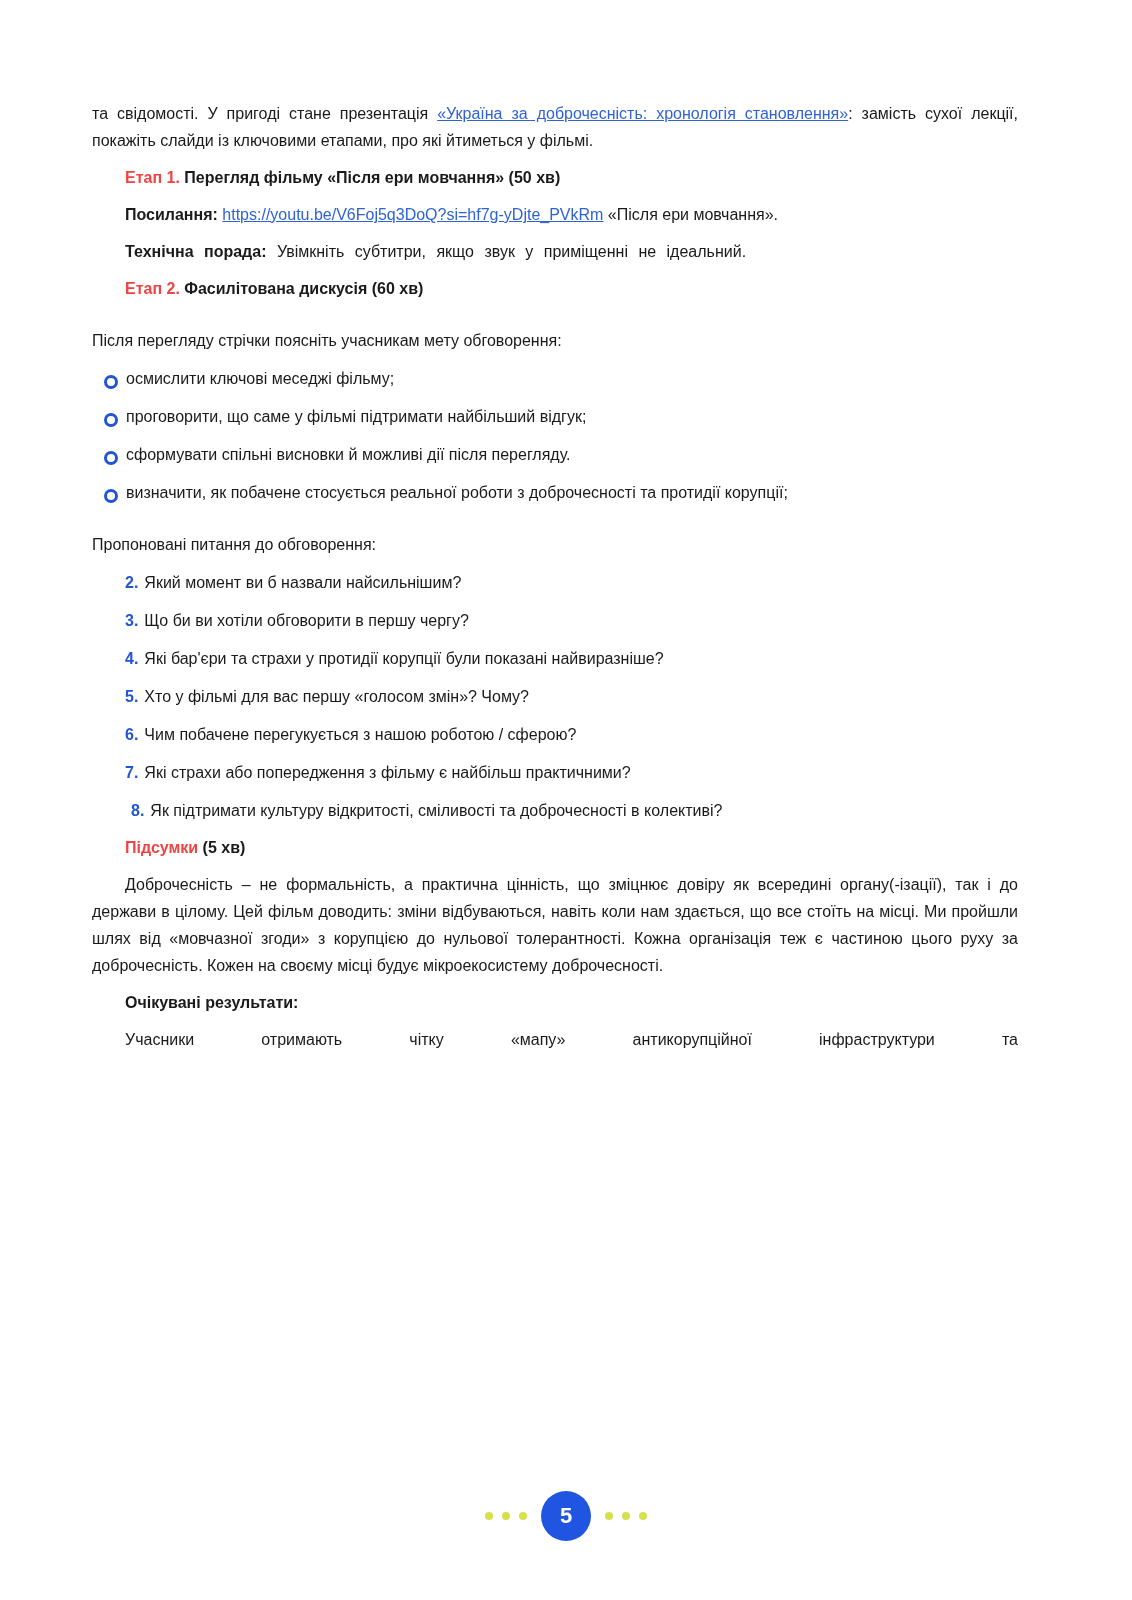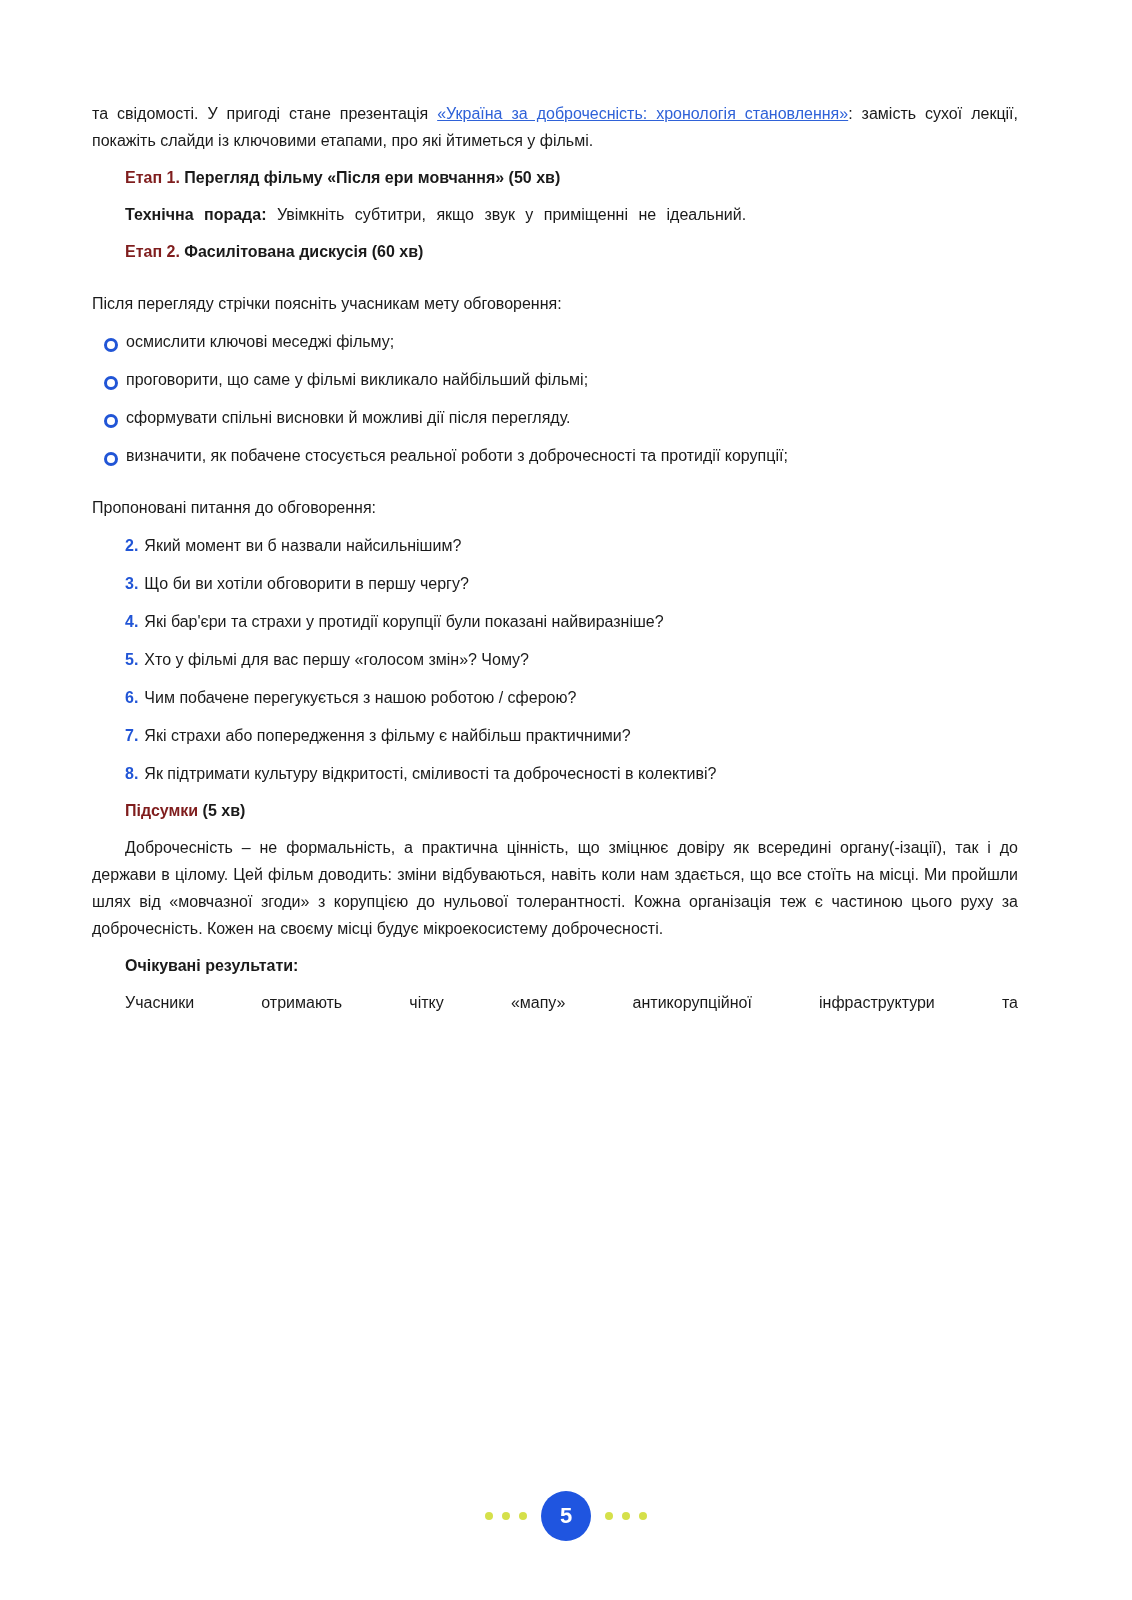--- a/index.html
+++ b/index.html
@@ -2,60 +2,61 @@
 <html><head>
 <meta charset="utf-8">
 <style>
   html, body { margin: 0; padding: 0; background: #ffffff; }
   body { width: 1132px; height: 1600px; position: relative; overflow: hidden;
          font-family: "Liberation Sans", "DejaVu Sans", sans-serif; color: #1a1a1a; }
   .page { position: absolute; left: 92px; top: 100px; width: 926px; font-size: 16px; line-height: 27px; }
   p { margin: 0; }
   .just { text-align: justify; }
   .ind { text-indent: 33px; }
-  .blue { color: #7f1d1d; }
+  .blue { color: #ef4444; }
   .link { color: #2f62d8; text-decoration: underline; }
   .b { font-weight: bold; }
   .gap-s { margin-top: 10px; }
   .gap-m { margin-top: 25px; }
   ul.bullets { list-style: none; margin: 0; padding: 0; }
   ul.bullets li { position: relative; padding-left: 34px; margin-top: 11px; }
   ul.bullets li .dot { position: absolute; left: 12px; top: 10px; width: 8px; height: 8px;
       border: 3px solid #2155d6; border-radius: 50%; }
   ol.qs { list-style: none; margin: 0; padding: 0; }
   ol.qs li { margin-top: 11px; padding-left: 33px; }
-  ol.qs li.wrap { padding-left: 0; text-indent: 33px; text-align: justify; }
+  ol.qs li.wrap { padding-left: 0; text-indent: 33px; text-align: justify; margin-left: 6px; }
   ol.qs li .num { color: #2155d6; font-weight: bold; margin-right: 6px; }
   .footer { position: absolute; left: 0; right: 0; top: 1491px; height: 50px; display: flex;
       justify-content: center; align-items: center; gap: 0; }
   .dots { display: flex; gap: 9px; }
   .dots span { width: 8px; height: 8px; border-radius: 50%; background: #d5e04a; display: block; }
   .pnum { width: 50px; height: 50px; border-radius: 50%; background: #1f55e0; color: #fff;
       font-weight: bold; font-size: 22px; display: flex; align-items: center; justify-content: center;
       margin: 0 14px; }
 </style>
 </head>
 <body>
 
 <div class="page">
 
   <p class="just"><span>та свідомості. У пригоді стане презентація </span><a class="link">«Україна за доброчесність: хронологія становлення»</a><span>: замість сухої лекції, покажіть слайди із ключовими етапами, про які йтиметься у фільмі.</span></p>
 
   <p class="ind gap-s b"><span class="blue">Етап 1.</span><span> Перегляд фільму «Після ери мовчання» (50 хв)</span></p>
 
+  <p class="ind gap-s just"><span class="b">Посилання:</span> <a class="link">https://youtu.be/V6Foj5q3DoQ?si=hf7g-yDjte_PVkRm</a><span> «Після ери мовчання».</span></p>
 
   <p class="ind gap-s just" style="word-spacing:6px;"><span class="b">Технічна порада:</span><span> Увімкніть субтитри, якщо звук у приміщенні не ідеальний.</span></p>
 
   <p class="ind gap-s b"><span class="blue">Етап 2.</span><span> Фасилітована дискусія (60 хв)</span></p>
 
   <p class="gap-m">Після перегляду стрічки поясніть учасникам мету обговорення:</p>
 
   <ul class="bullets">
     <li><span class="dot"></span><span>осмислити ключові меседжі фільму;</span></li>
-    <li><span class="dot"></span><span>проговорити, що саме у фільмі викликало найбільший фільмі;</span></li>
+    <li><span class="dot"></span><span>проговорити, що саме у фільмі підтримати найбільший відгук;</span></li>
     <li><span class="dot"></span><span>сформувати спільні висновки й можливі дії після перегляду.</span></li>
     <li><span class="dot"></span><span>визначити, як побачене стосується реальної роботи з доброчесності та протидії корупції;</span></li>
   </ul>
 
   <p class="gap-m">Пропоновані питання до обговорення:</p>
 
   <ol class="qs">
     <li><span class="num">2.</span><span>Який момент ви б назвали найсильнішим?</span></li>
     <li><span class="num">3.</span><span>Що би ви хотіли обговорити в першу чергу?</span></li>
     <li><span class="num">4.</span><span>Які бар'єри та страхи у протидії корупції були показані найвиразніше?</span></li>

